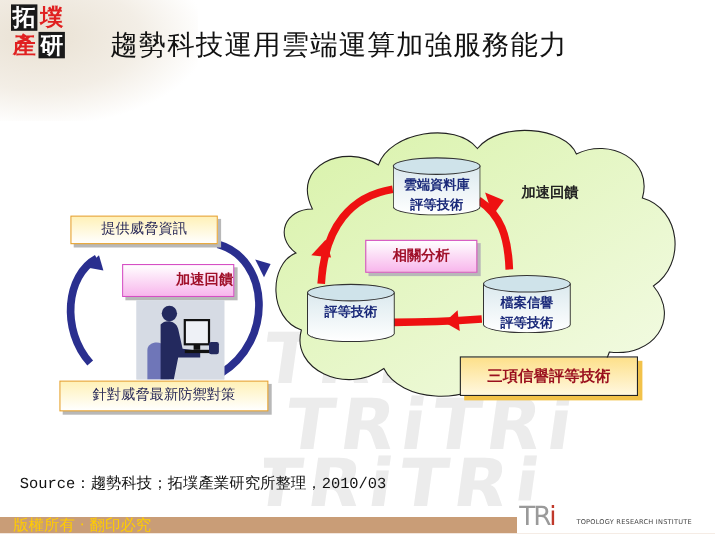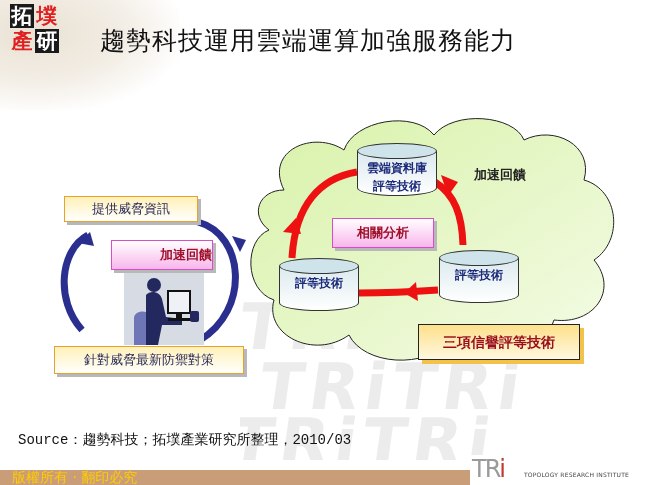--- a/index.html
+++ b/index.html
@@ -11,21 +11,21 @@
   .logo { position:absolute; left:10px; top:4px; width:50px; height:50px; }
   .logo .c { position:absolute; width:24px; height:24px; font-family:"DejaVu Sans", sans-serif; font-weight:bold; font-size:21px; line-height:24px; text-align:center; }
   .title { position:absolute; left:100px; top:24px; font-size:25px; color:#111; letter-spacing:1px; font-family:"DejaVu Serif", serif; }
   .cloud { position:absolute; left:244px; top:110px; width:380px; height:260px; }
   .cyl { position:absolute; width:80px; height:56px; }
   .cyl .body { position:absolute; left:0; top:8px; width:78px; height:44px; border:1px solid #333; border-top:none; border-radius:0 0 40px 40px / 0 0 8px 8px;
     background:linear-gradient(#dbe9ee, #ffffff); }
   .cyl .top { position:absolute; left:0; top:0; width:78px; height:14px; border:1px solid #333; border-radius:50%; background:#cfe3ea; }
   .cyl .txt { position:absolute; left:0; top:16px; width:80px; text-align:center; color:#1b2a7a; font-weight:bold; font-size:12px; line-height:18px; }
   .box { position:absolute; text-align:center; font-size:13px; box-shadow:3px 3px 0 #b8b8b8; }
-  .box-yellow { background:linear-gradient(#fff1b8, #ffffff); border:1px solid #e7a22c; color:#2b2b5a; }
+  .box-yellow { background:linear-gradient(#fff1b8, #ffffff); border:1px solid #e7a22c; color:#2b2b5a;font-family:Liberation Mono, monospace; }
   .box-pink { background:linear-gradient(#ffffff, #f8b6ec); border:1px solid #d64fc4; color:#a0102a; font-weight:bold; }
   .box-gold { background:linear-gradient(#fde08a, #fff8e0); border:1px solid #222; color:#9a0f1e; font-weight:bold; box-shadow:4px 4px 0 #f2c24a; }
   .cloud-label { position:absolute; left:474px; top:166px; font-size:13px; font-weight:bold; color:#222; }
   .source { position:absolute; left:18px; top:431px; font-family:Liberation Mono, monospace; font-size:14px; color:#111; }
   .footer-bar { position:absolute; left:0; top:470px; width:650px; height:15px; background:#c99d77; }
   .footer-text { position:absolute; left:12px; top:469px; font-family:"DejaVu Sans", sans-serif; font-size:14px; color:#ffcc00; }
   .tri-logo { position:absolute; left:470px; top:455px; width:180px; height:30px; background:#ffffff; }
   .tri-logo .mark { position:absolute; left:2px; top:0px; font-family:"DejaVu Sans", sans-serif; font-weight:normal; font-size:24px; color:#9a9a9a; letter-spacing:-2px; }
   .tri-logo .mark .i { color:#c0392b; }
   .tri-logo .cn { position:absolute; left:54px; top:1px; font-size:12px; color:#222; font-weight:bold; }
@@ -82,20 +82,21 @@
   <div class="top"></div>
   <div class="txt">
     <div>雲端資料庫</div>
     <div>評等技術</div>
   </div>
 </div>
 <div class="cyl" style="left:439px;top:250px;">
   <div class="body"></div>
   <div class="top"></div>
   <div class="txt">
+    <div>檔案信譽</div>
     <div>評等技術</div>
   </div>
 </div>
 <div class="cyl" style="left:279px;top:258px;">
   <div class="body"></div>
   <div class="top"></div>
   <div class="txt">
     <div>評等技術</div>
   </div>
 </div>

